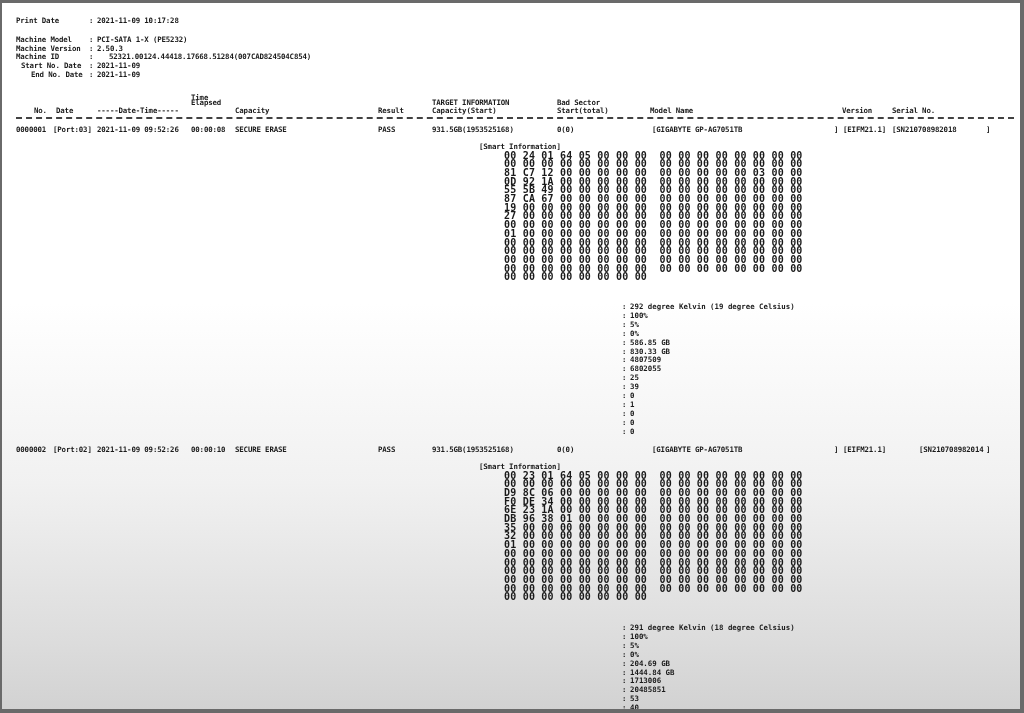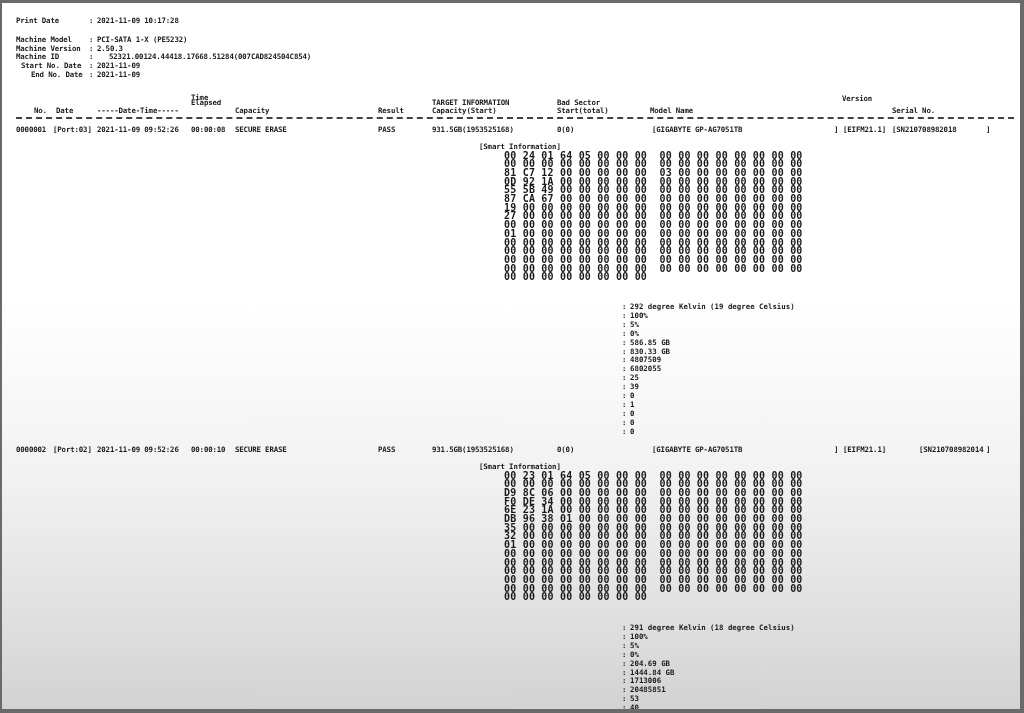--- a/index.html
+++ b/index.html
@@ -61,21 +61,21 @@
     <span class="t" style="left:95px;top:104px">-----Date-Time-----</span>
     <span class="t" style="left:189px;top:95.5px">Elapsed</span>
     <span class="t" style="left:189px;top:91px">Time</span>
     <span class="t" style="left:233px;top:104px">Capacity</span>
     <span class="t" style="left:376px;top:104px">Result</span>
     <span class="t" style="left:430px;top:95.5px">TARGET INFORMATION</span>
     <span class="t" style="left:430px;top:104px">Capacity(Start)</span>
     <span class="t" style="left:555px;top:95.5px">Bad Sector</span>
     <span class="t" style="left:555px;top:104px">Start(total)</span>
     <span class="t" style="left:648px;top:104px">Model Name</span>
-    <span class="t" style="left:840px;top:92px">Version</span>
+    <span class="t" style="left:840px;top:104px">Version</span>
     <span class="t" style="left:890px;top:104px">Serial No.</span>
   </div>
   <div class="sep" style="top:114px"></div>
 
   <div>
     <span class="t" style="left:14px;top:123px">0000001</span>
     <span class="t" style="left:51px;top:123px">[Port:03]</span>
     <span class="t" style="left:95px;top:123px">2021-11-09 09:52:26</span>
     <span class="t" style="left:189px;top:123px">00:00:08</span>
     <span class="t" style="left:233px;top:123px">SECURE ERASE</span>
@@ -87,21 +87,21 @@
     <span class="t" style="left:841px;top:123px">[EIFM21.1]</span>
     <span class="t" style="left:890px;top:123px">[SN210708982018</span>
     <span class="t" style="left:984px;top:123px">]</span>
   </div>
 
   <div>
     <span class="t" style="left:477px;top:140px">[Smart Information]</span>
     <div style="position:absolute;left:483px;top:148.5px">
       <div class="hexrow" style="top:0px">00 24 01 64 05 00 00 00  00 00 00 00 00 00 00 00</div>
       <div class="hexrow" style="top:8.7px">00 00 00 00 00 00 00 00  00 00 00 00 00 00 00 00</div>
-      <div class="hexrow" style="top:17.4px">81 C7 12 00 00 00 00 00  03 00 00 00 00 00 00 00</div>
+      <div class="hexrow" style="top:17.4px">81 C7 12 00 00 00 00 00  00 00 00 00 00 03 00 00</div>
       <div class="hexrow" style="top:26.1px">0D 92 1A 00 00 00 00 00  00 00 00 00 00 00 00 00</div>
       <div class="hexrow" style="top:34.8px">55 5B 49 00 00 00 00 00  00 00 00 00 00 00 00 00</div>
       <div class="hexrow" style="top:43.5px">87 CA 67 00 00 00 00 00  00 00 00 00 00 00 00 00</div>
       <div class="hexrow" style="top:52.2px">19 00 00 00 00 00 00 00  00 00 00 00 00 00 00 00</div>
       <div class="hexrow" style="top:60.9px">27 00 00 00 00 00 00 00  00 00 00 00 00 00 00 00</div>
       <div class="hexrow" style="top:69.6px">00 00 00 00 00 00 00 00  00 00 00 00 00 00 00 00</div>
       <div class="hexrow" style="top:78.3px">01 00 00 00 00 00 00 00  00 00 00 00 00 00 00 00</div>
       <div class="hexrow" style="top:87px">00 00 00 00 00 00 00 00  00 00 00 00 00 00 00 00</div>
       <div class="hexrow" style="top:95.7px">00 00 00 00 00 00 00 00  00 00 00 00 00 00 00 00</div>
       <div class="hexrow" style="top:104.4px">00 00 00 00 00 00 00 00  00 00 00 00 00 00 00 00</div>

